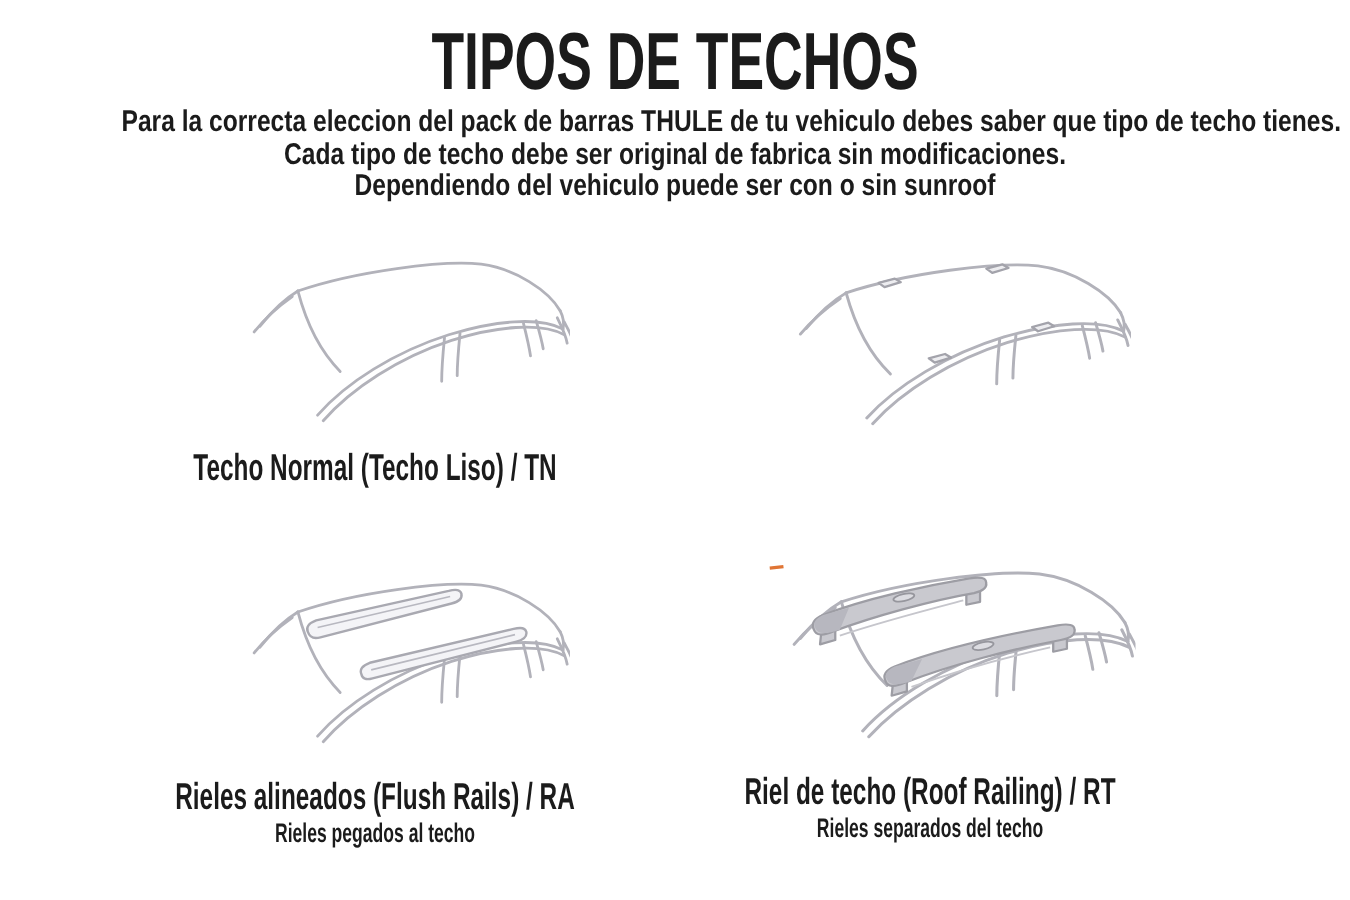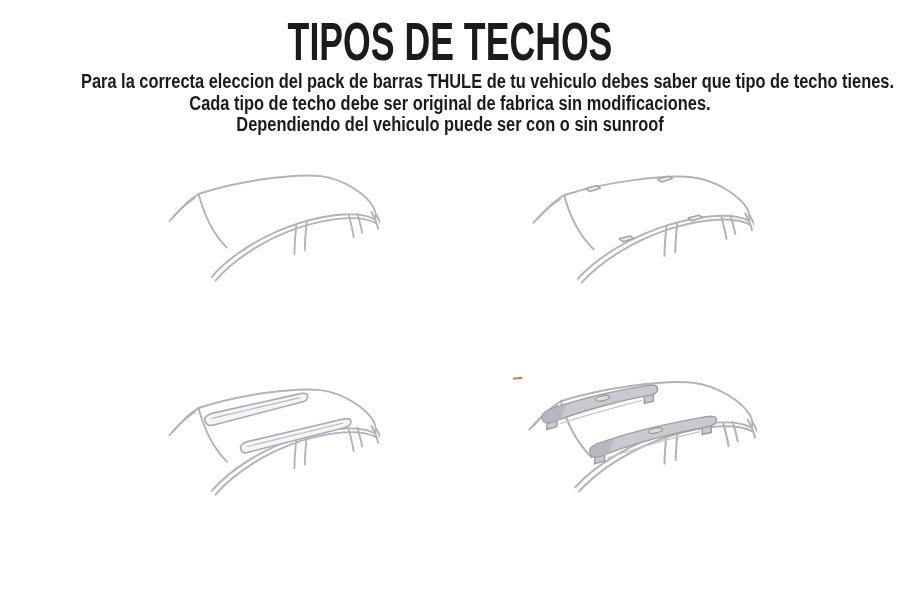--- a/index.html
+++ b/index.html
@@ -113,17 +113,28 @@
         <path d="M 40 52 Q 37 47 45 43 L 62 38 L 56 53 Q 42 58 40 52 Z"></path>
         <path d="M 87 87 Q 84 82 92 78 L 110 73 L 103 88 Q 89 93 87 87 Z"></path>
       </g>
       <g fill="#dcdce1" stroke="#96969d" stroke-width="1.2">
         <ellipse cx="98" cy="31" rx="7" ry="2.4" transform="rotate(-13 98 31)"></ellipse>
         <ellipse cx="150" cy="64" rx="7" ry="2.4" transform="rotate(-13 150 64)"></ellipse>
       </g>
     </svg>
   </figure>
 
+  <div class="cap" id="cap-tn">
+    <div class="cap-main">Techo Normal (Techo Liso) / TN</div>
+  </div>
 
 
+  <div class="cap" id="cap-ra">
+    <div class="cap-main">Rieles alineados (Flush Rails) / RA</div>
+    <div class="cap-sub">Rieles pegados al techo</div>
+  </div>
 
+  <div class="cap" id="cap-rt">
+    <div class="cap-main">Riel de techo (Roof Railing) / RT</div>
+    <div class="cap-sub">Rieles separados del techo</div>
+  </div>
 
 </div>
 
 </body></html>

